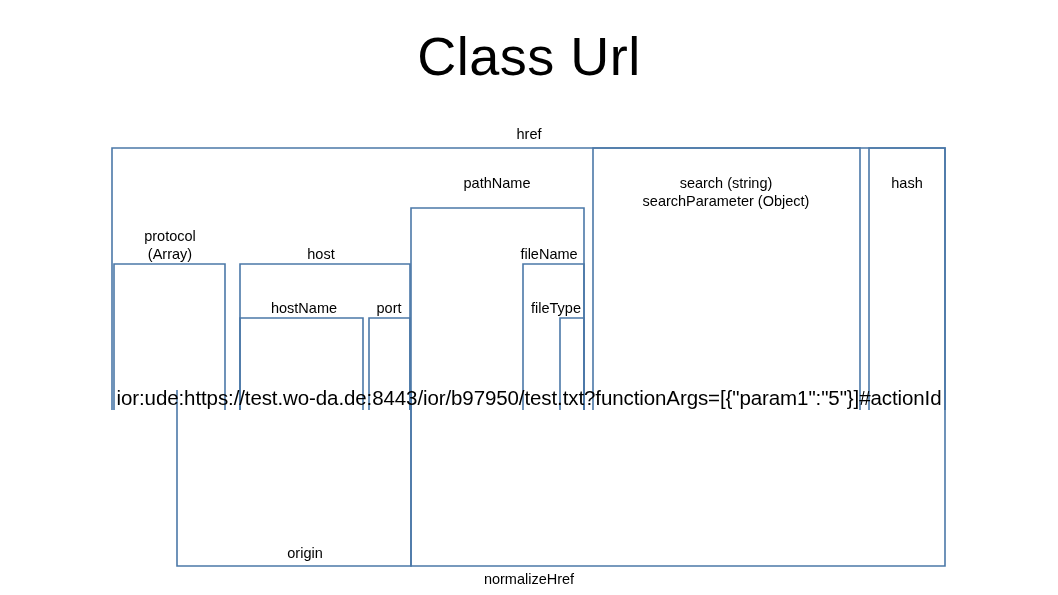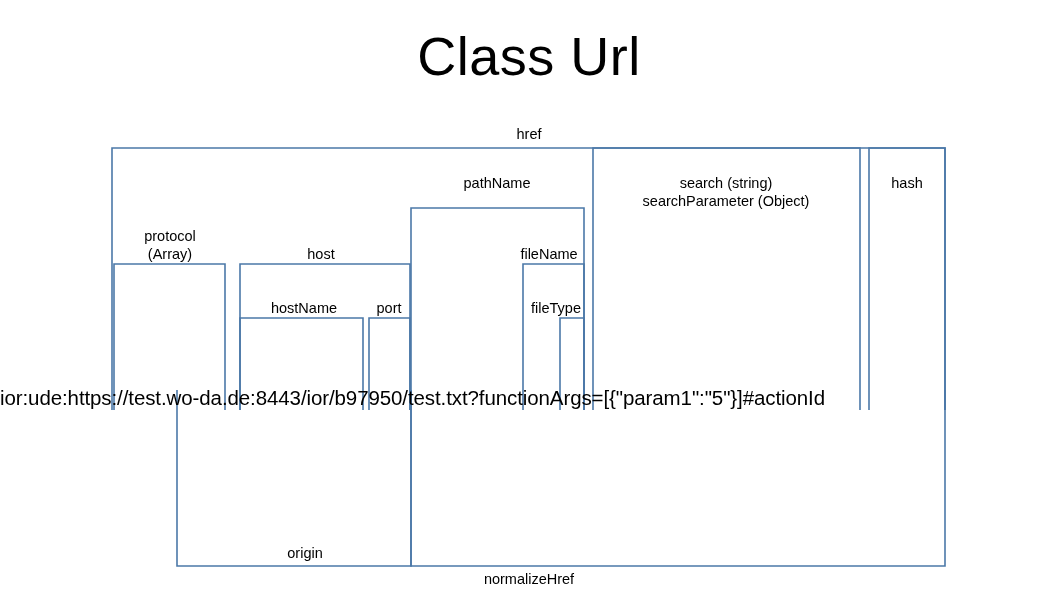--- a/index.html
+++ b/index.html
@@ -52,20 +52,21 @@
     dominant-baseline: alphabetic;
   }
   .bracket-label.two-line {
     font-size: 14.5px;
   }
   #url-string {
     position: absolute;
     left: 0;
     top: 388px;
     width: 1058px;
+    text-align: center;
     font-size: 20.5px;
     line-height: 1;
     color: #000000;
     white-space: pre;
     letter-spacing: -0.1px;
   }
 </style>
 </head>
 <body>
 

